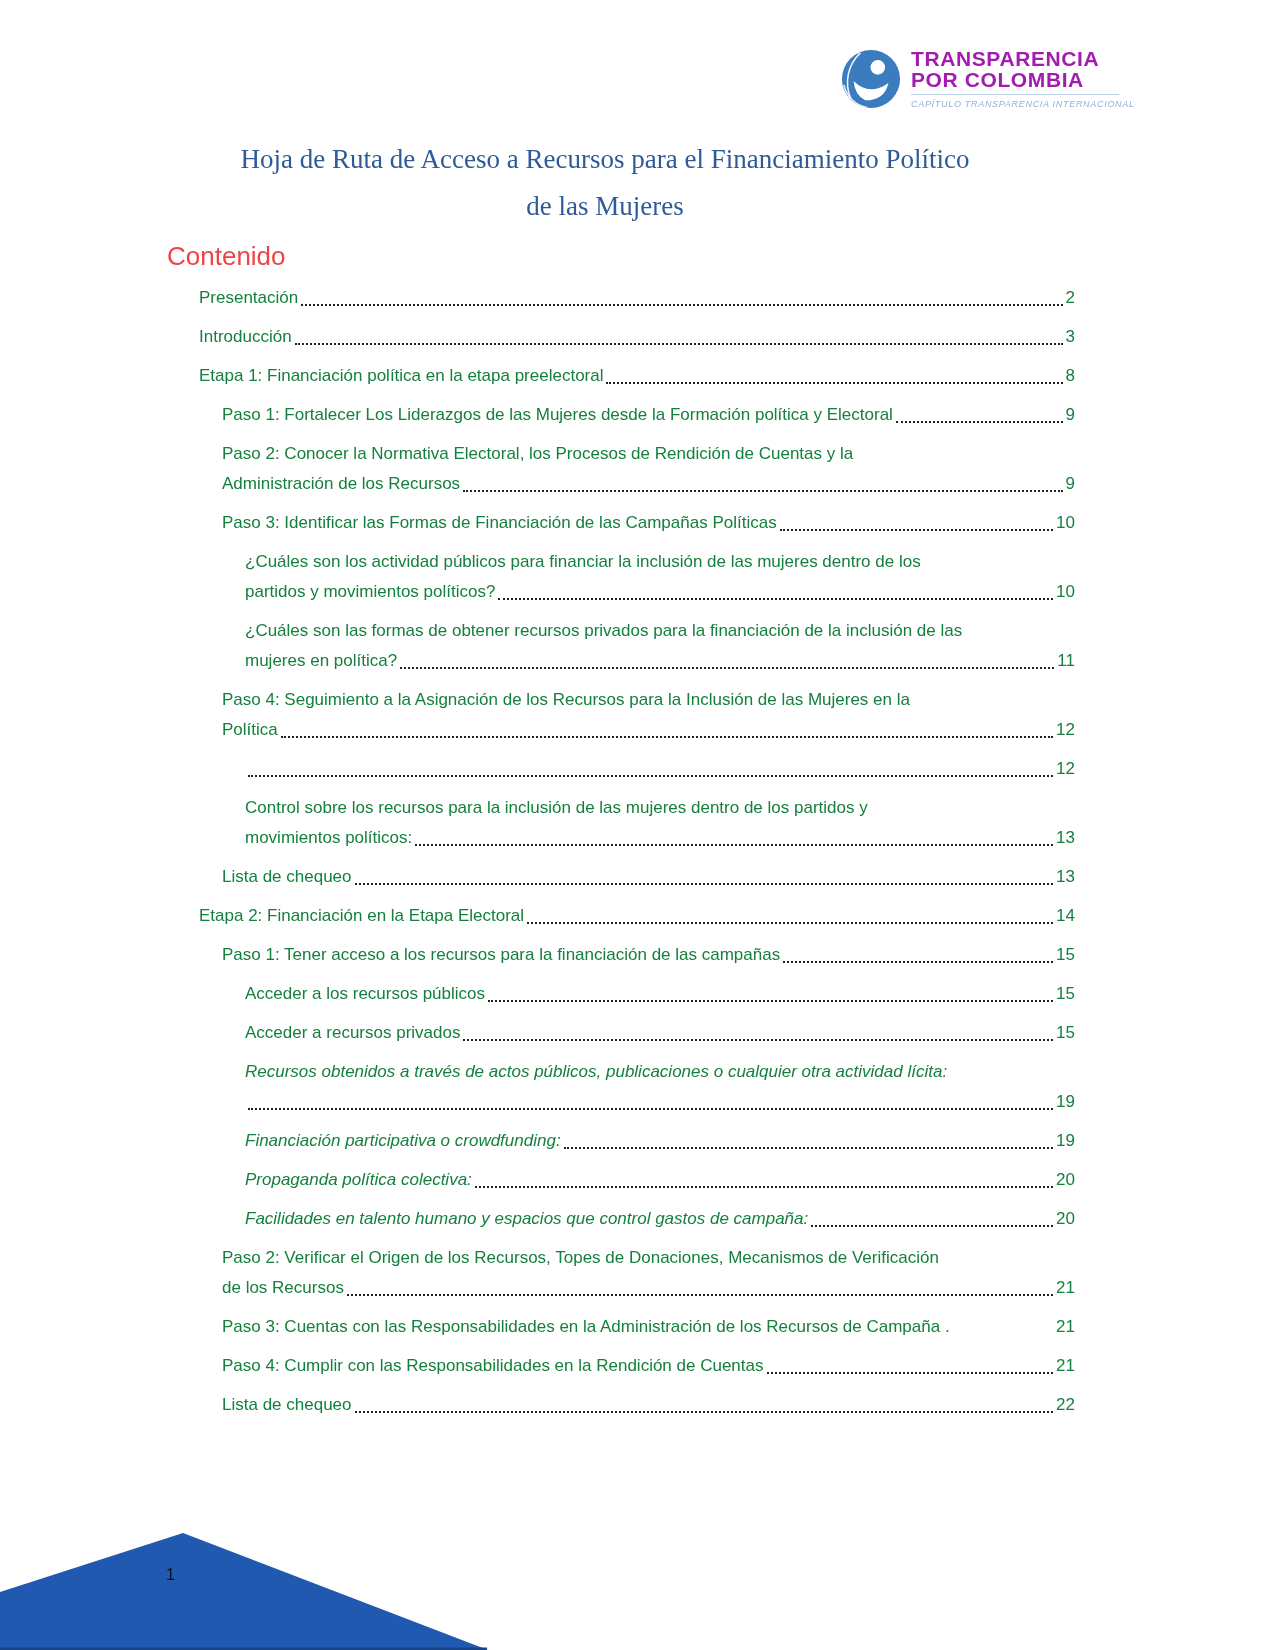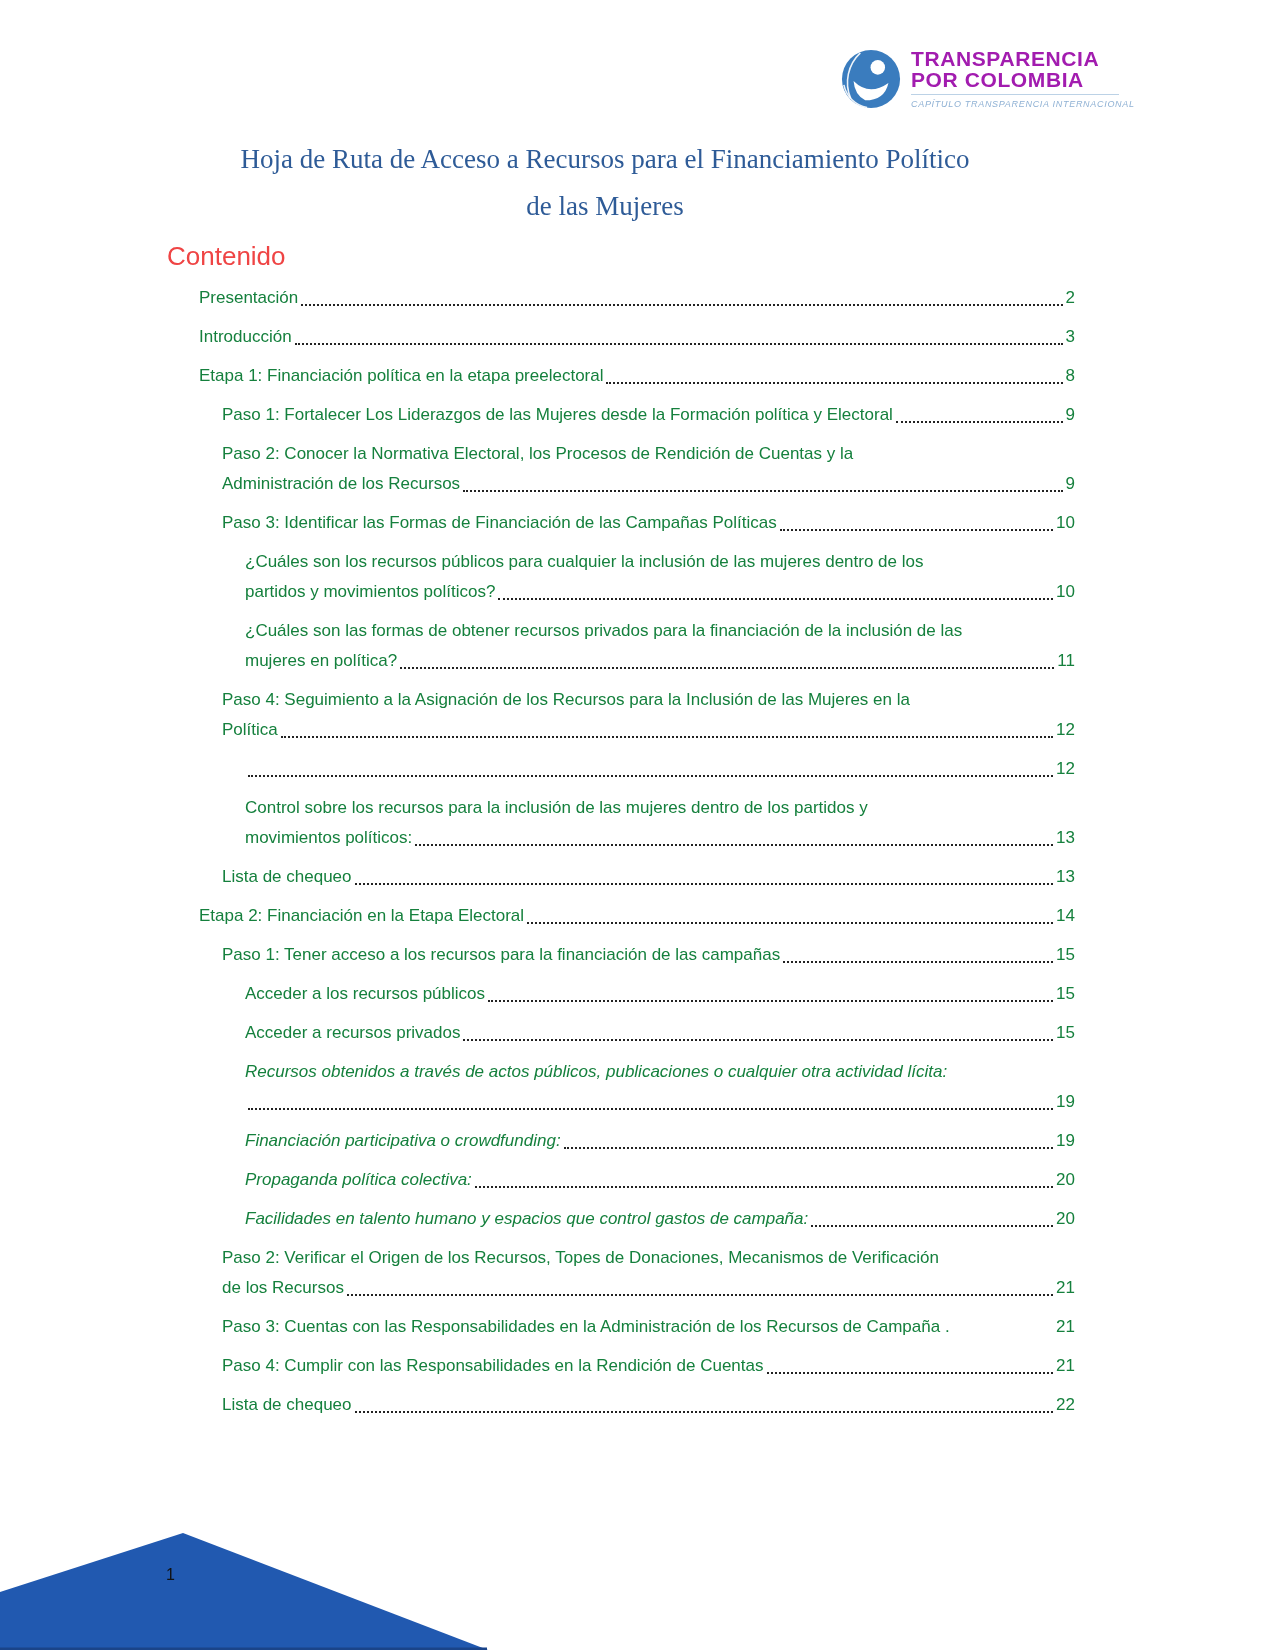--- a/index.html
+++ b/index.html
@@ -181,21 +181,21 @@
         </div>
       </div>
       <div class="toc-entry lvl2">
         <div class="toc-flex">
           <span class="toc-text">Paso 3: Identificar las Formas de Financiación de las Campañas Políticas</span>
           <span class="leader"></span>
           <span class="toc-page">10</span>
         </div>
       </div>
       <div class="toc-entry lvl3">
-        <div class="toc-line">¿Cuáles son los recursos públicos para cualquier la inclusión de las mujeres dentro de los</div>
+        <div class="toc-line">¿Cuáles son los actividad públicos para financiar la inclusión de las mujeres dentro de los</div>
         <div class="toc-flex">
           <span class="toc-text">partidos y movimientos políticos?</span>
           <span class="leader"></span>
           <span class="toc-page">10</span>
         </div>
       </div>
       <div class="toc-entry lvl3">
         <div class="toc-line">¿Cuáles son las formas de obtener recursos privados para la financiación de la inclusión de las</div>
         <div class="toc-flex">
           <span class="toc-text">mujeres en política?</span>

